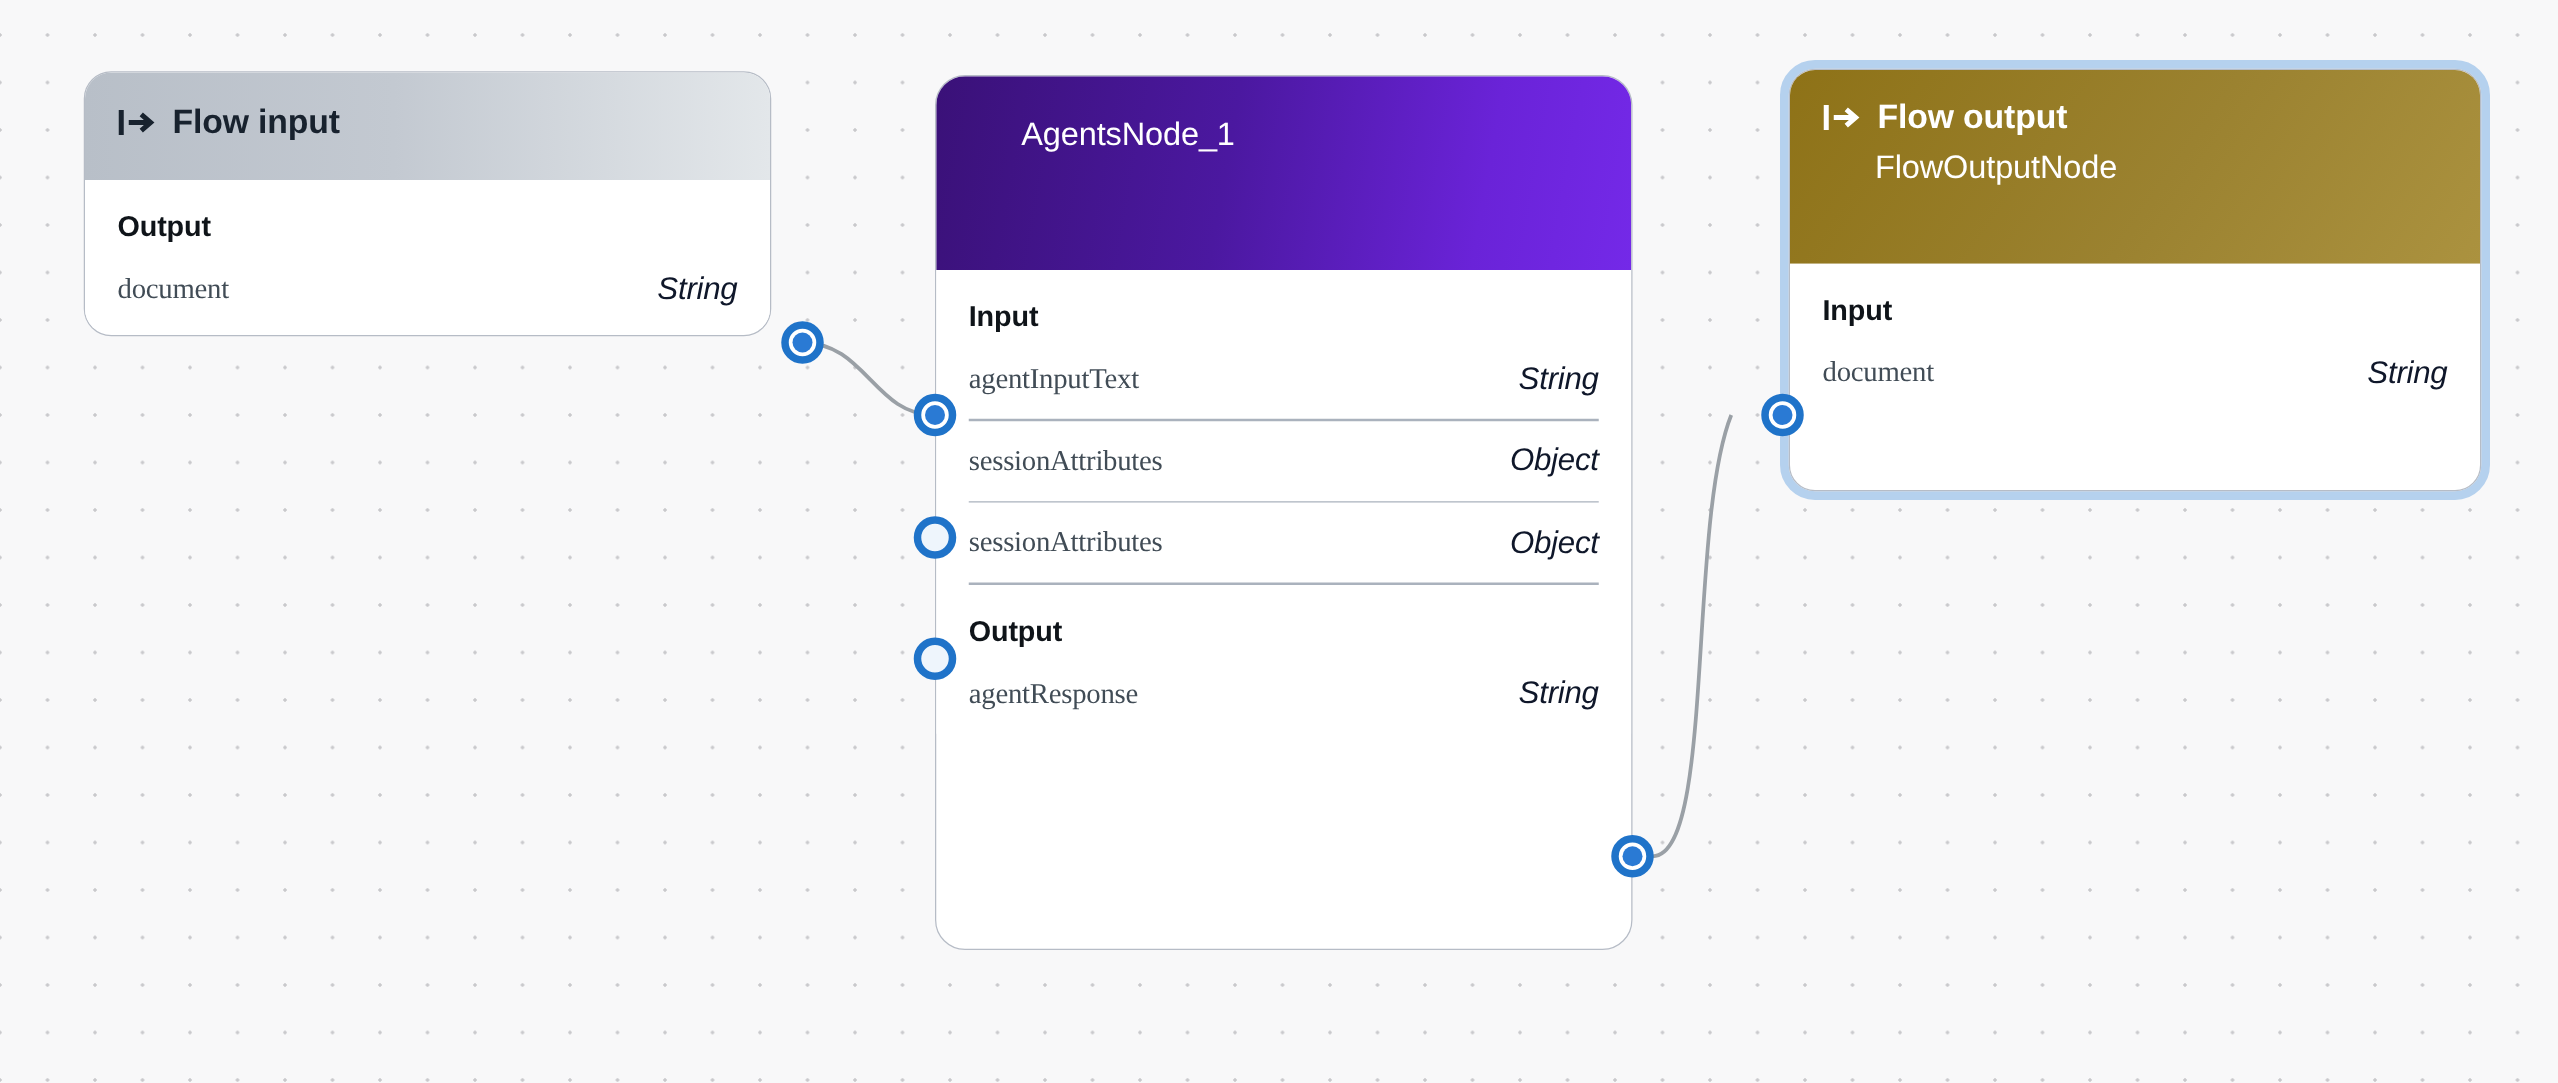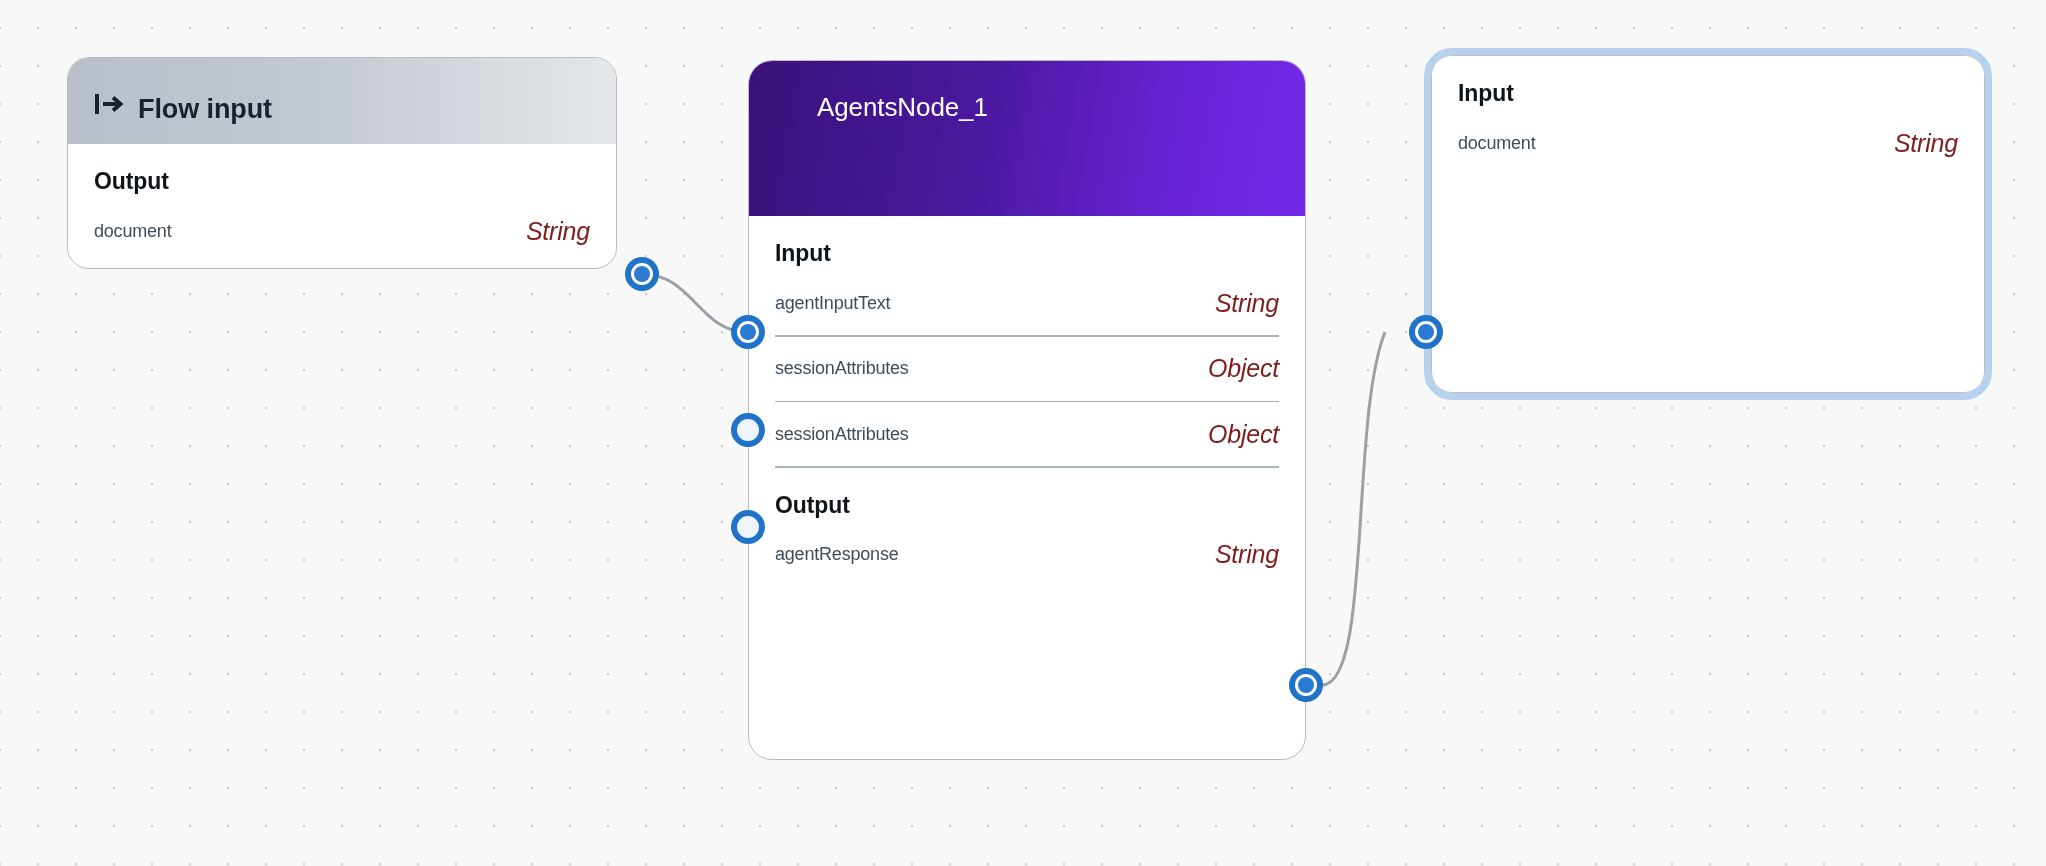--- a/index.html
+++ b/index.html
@@ -48,21 +48,20 @@
   }
   .node-header-row {
     display: flex;
     align-items: center;
     gap: 14px;
   }
   .node-title {
     font-size: 27px;
     font-weight: bold;
     letter-spacing: -0.1px;
-    margin-top: 12px;
   }
   .node-subtitle {
     font-size: 26px;
     font-weight: normal;
     margin-top: 9px;
     margin-left: 42px;
     letter-spacing: -0.1px;
   }
   .node-body {
     background: #ffffff;
@@ -77,27 +76,28 @@
     padding-bottom: 4px;
     letter-spacing: -0.1px;
   }
   .port-row {
     display: flex;
     align-items: center;
     justify-content: space-between;
     height: 64px;
   }
   .port-name {
-    font-size: 18px;
+    font-size: 23px;
     color: #414c56;
     letter-spacing: -0.2px;
+    font-family: Liberation Serif, serif;
   }
   .port-type {
     font-size: 25px;
-    color: #7f1d1d;
+    color: #0f172a;
     font-style: italic;
     letter-spacing: -0.2px;
   }
   .row-divider {
     height: 1.5px;
     background: #aab2bd;
     margin: 0;
   }
 
   
@@ -255,20 +255,33 @@
       </div>
     </div>
   </div>
   <div class="port filled" style="left: 731px; top: 315px;"></div>
   <div class="port hollow" style="left: 731px; top: 413px;"></div>
   <div class="port hollow" style="left: 731px; top: 510px;"></div>
   <div class="port filled" style="left: 1289px; top: 668px;"></div>
 
   <div id="node-flow-output-wrap">
     <div class="node" id="node-flow-output">
+      <div class="node-header">
+        <div class="node-header-row">
+          <span>
+            <svg class="icon-svg" width="30" height="26" viewBox="0 0 30 26" xmlns="http://www.w3.org/2000/svg">
+              <rect x="1" y="3" width="4" height="20" fill="#ffffff"></rect>
+              <path d="M 9 13 L 25 13" stroke="#ffffff" stroke-width="4" stroke-linecap="butt"></path>
+              <path d="M 19 6.5 L 26.5 13 L 19 19.5" stroke="#ffffff" stroke-width="4" fill="none" stroke-linecap="butt" stroke-linejoin="miter"></path>
+            </svg>
+          </span>
+          <span class="node-title">Flow output</span>
+        </div>
+        <div class="node-subtitle">FlowOutputNode</div>
+      </div>
       <div class="node-body">
         <div class="section-label">Input</div>
         <div class="port-row">
           <span class="port-name">document</span>
           <span class="port-type">String</span>
         </div>
       </div>
     </div>
   </div>
   <div class="port filled" style="left: 1409px; top: 315px;"></div>

